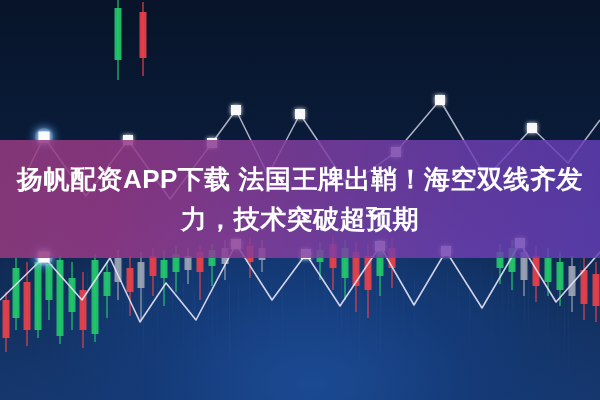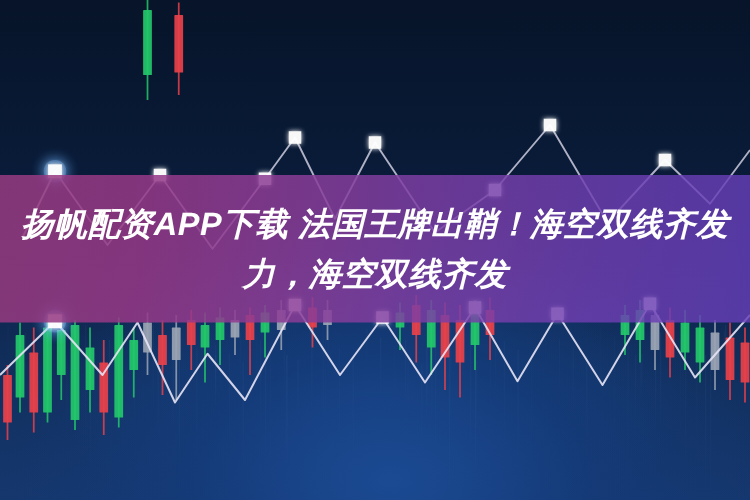--- a/index.html
+++ b/index.html
@@ -7,21 +7,20 @@
     padding: 0;
     background: #000;
   }
   #stage {
     position: relative;
     width: 600px;
     height: 400px;
     overflow: hidden;
     background: #d946ef;
     font-family: "Liberation Sans", "DejaVu Sans", sans-serif;
-    font-style: italic;
   }
 
   
   .bg-base {
     position: absolute;
     inset: 0;
     background:
       radial-gradient(ellipse 420px 260px at 52% 96%, #1b4a93 0%, rgba(20,60,125,0.55) 38%, rgba(12,32,70,0.0) 72%),
       radial-gradient(ellipse 360px 200px at 50% 78%, rgba(26,76,150,0.55) 0%, rgba(12,32,70,0.0) 70%),
       linear-gradient(180deg, #071429 0%, #0a1d3c 42%, #123161 78%, #15376e 100%);
@@ -298,20 +297,20 @@
         <rect x="375" y="241" width="10" height="10" fill="#ffffff" opacity="0.97" filter="url(#softglow)"></rect>
         <rect x="441" y="246" width="10" height="10" fill="#ffffff" opacity="0.97" filter="url(#softglow)"></rect>
         <rect x="515" y="238" width="10" height="10" fill="#ffffff" opacity="0.97" filter="url(#softglow)"></rect>
       </g>
   </svg>
 
   <div class="band"></div>
 
   <div class="headline">
     <span class="l1">扬帆配资APP下载 法国王牌出鞘！海空双线齐发</span>
-    <span class="l2">力，海空双线齐发</span>
+    <span class="l2">力，技术突破超预期</span>
   </div>
 
 </div>
 
 <div style="position:absolute;left:0;top:0;width:0;height:0;overflow:hidden">
   <span class="bg-vignette"></span>
 </div>
 
 </body></html>

